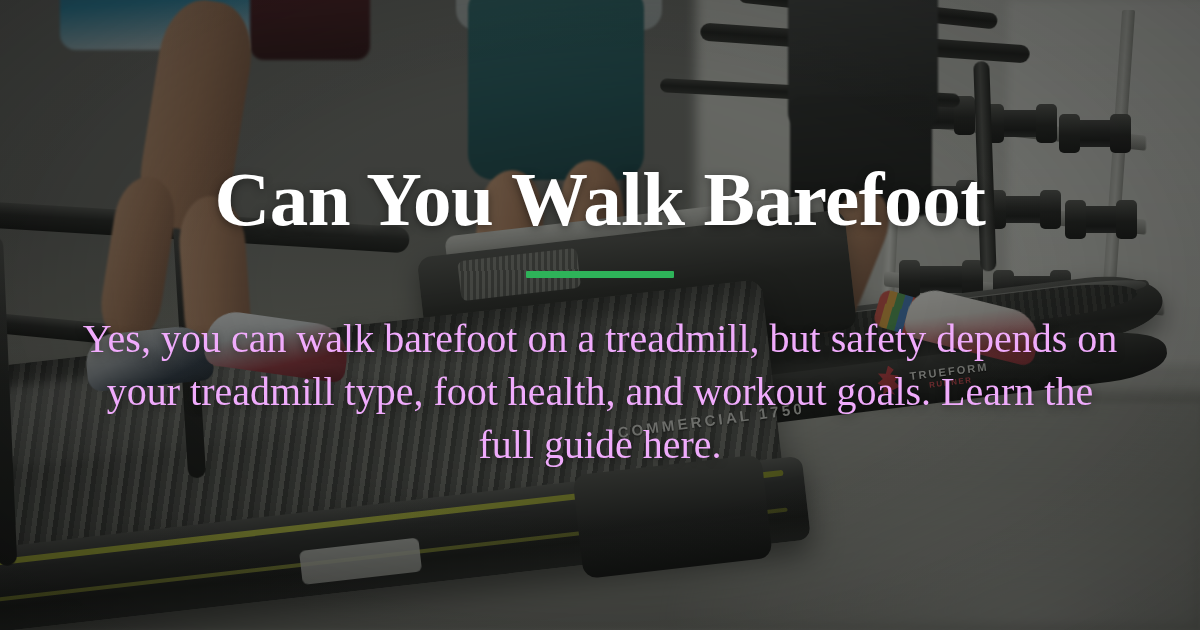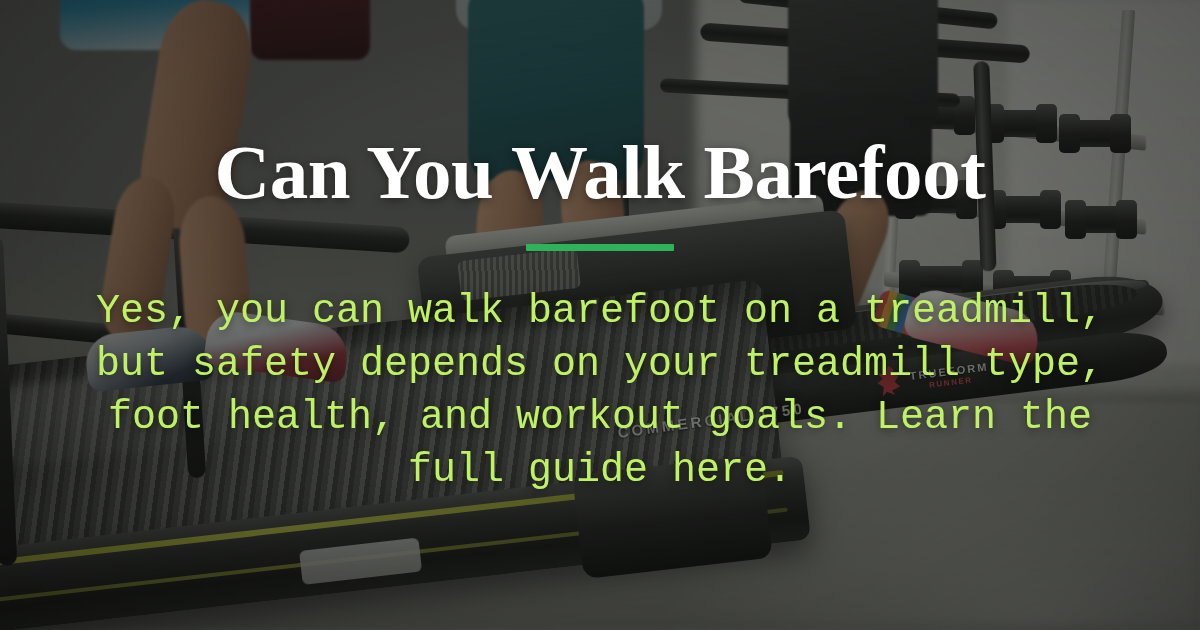--- a/index.html
+++ b/index.html
@@ -407,22 +407,22 @@
   }
   .divider {
     width: 148px;
     height: 7px;
     background: #2eb359;
     border-radius: 1px;
     margin: 30px 0 34px 0;
   }
   .subhead {
     margin: 0;
-    color: #bef264;
-    font-family: Liberation Mono, monospace;
+    color: #f0abfc;
+    font-family: Liberation Serif, serif;
     font-weight: normal;
     font-size: 40px;
     line-height: 1.33;
     max-width: 1045px;
     text-shadow: 0 2px 8px rgba(0,0,0,.5);
   }
 </style>
 </head>
 <body>
 

